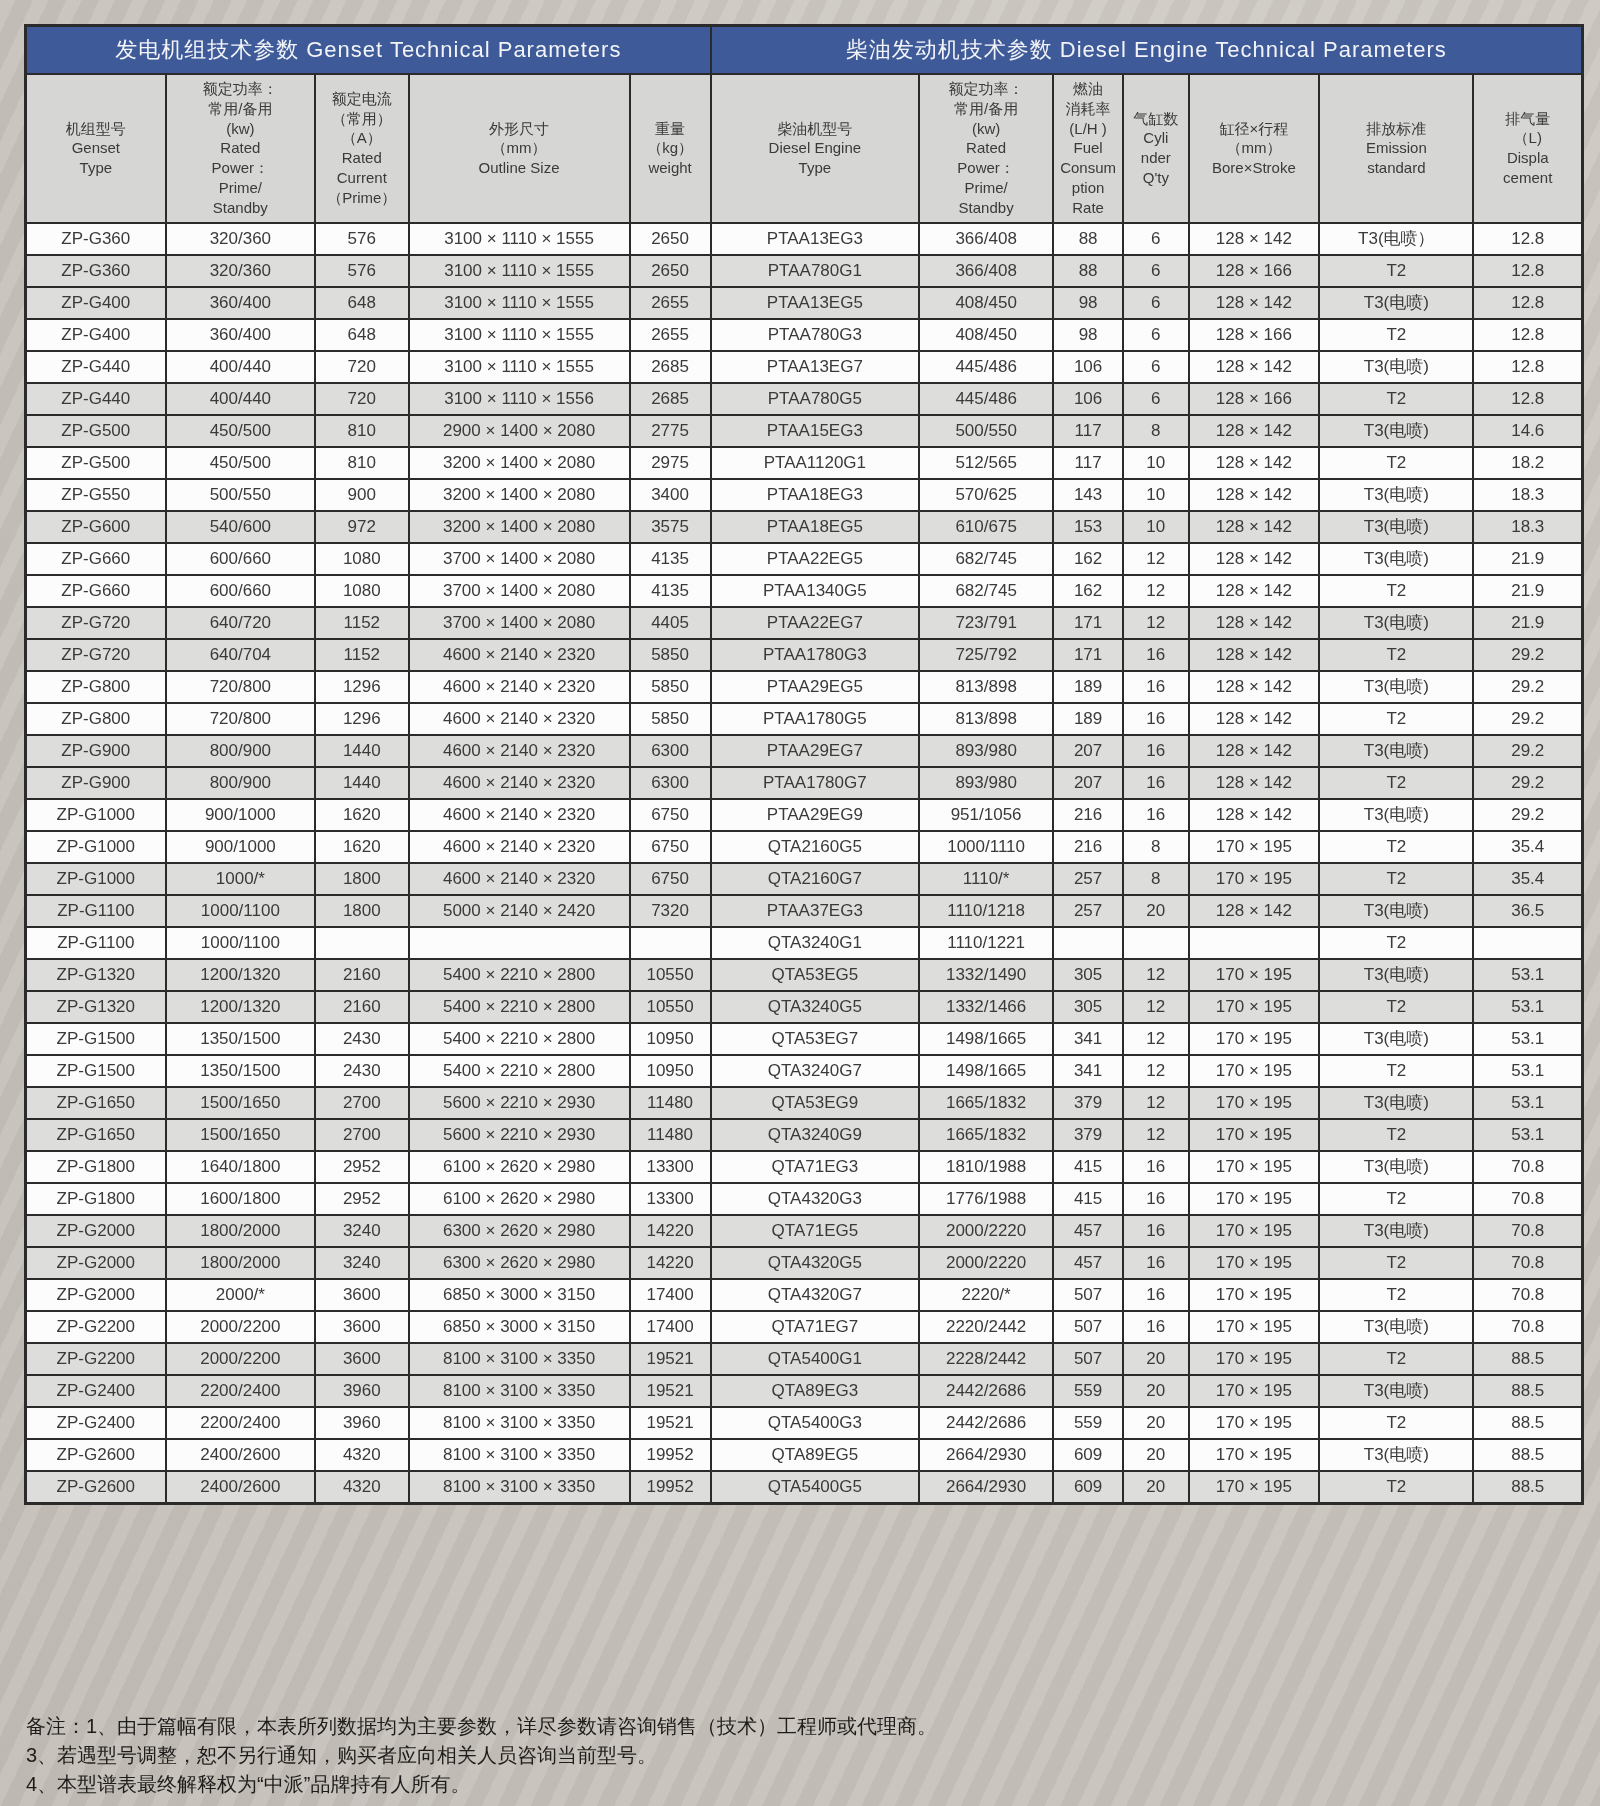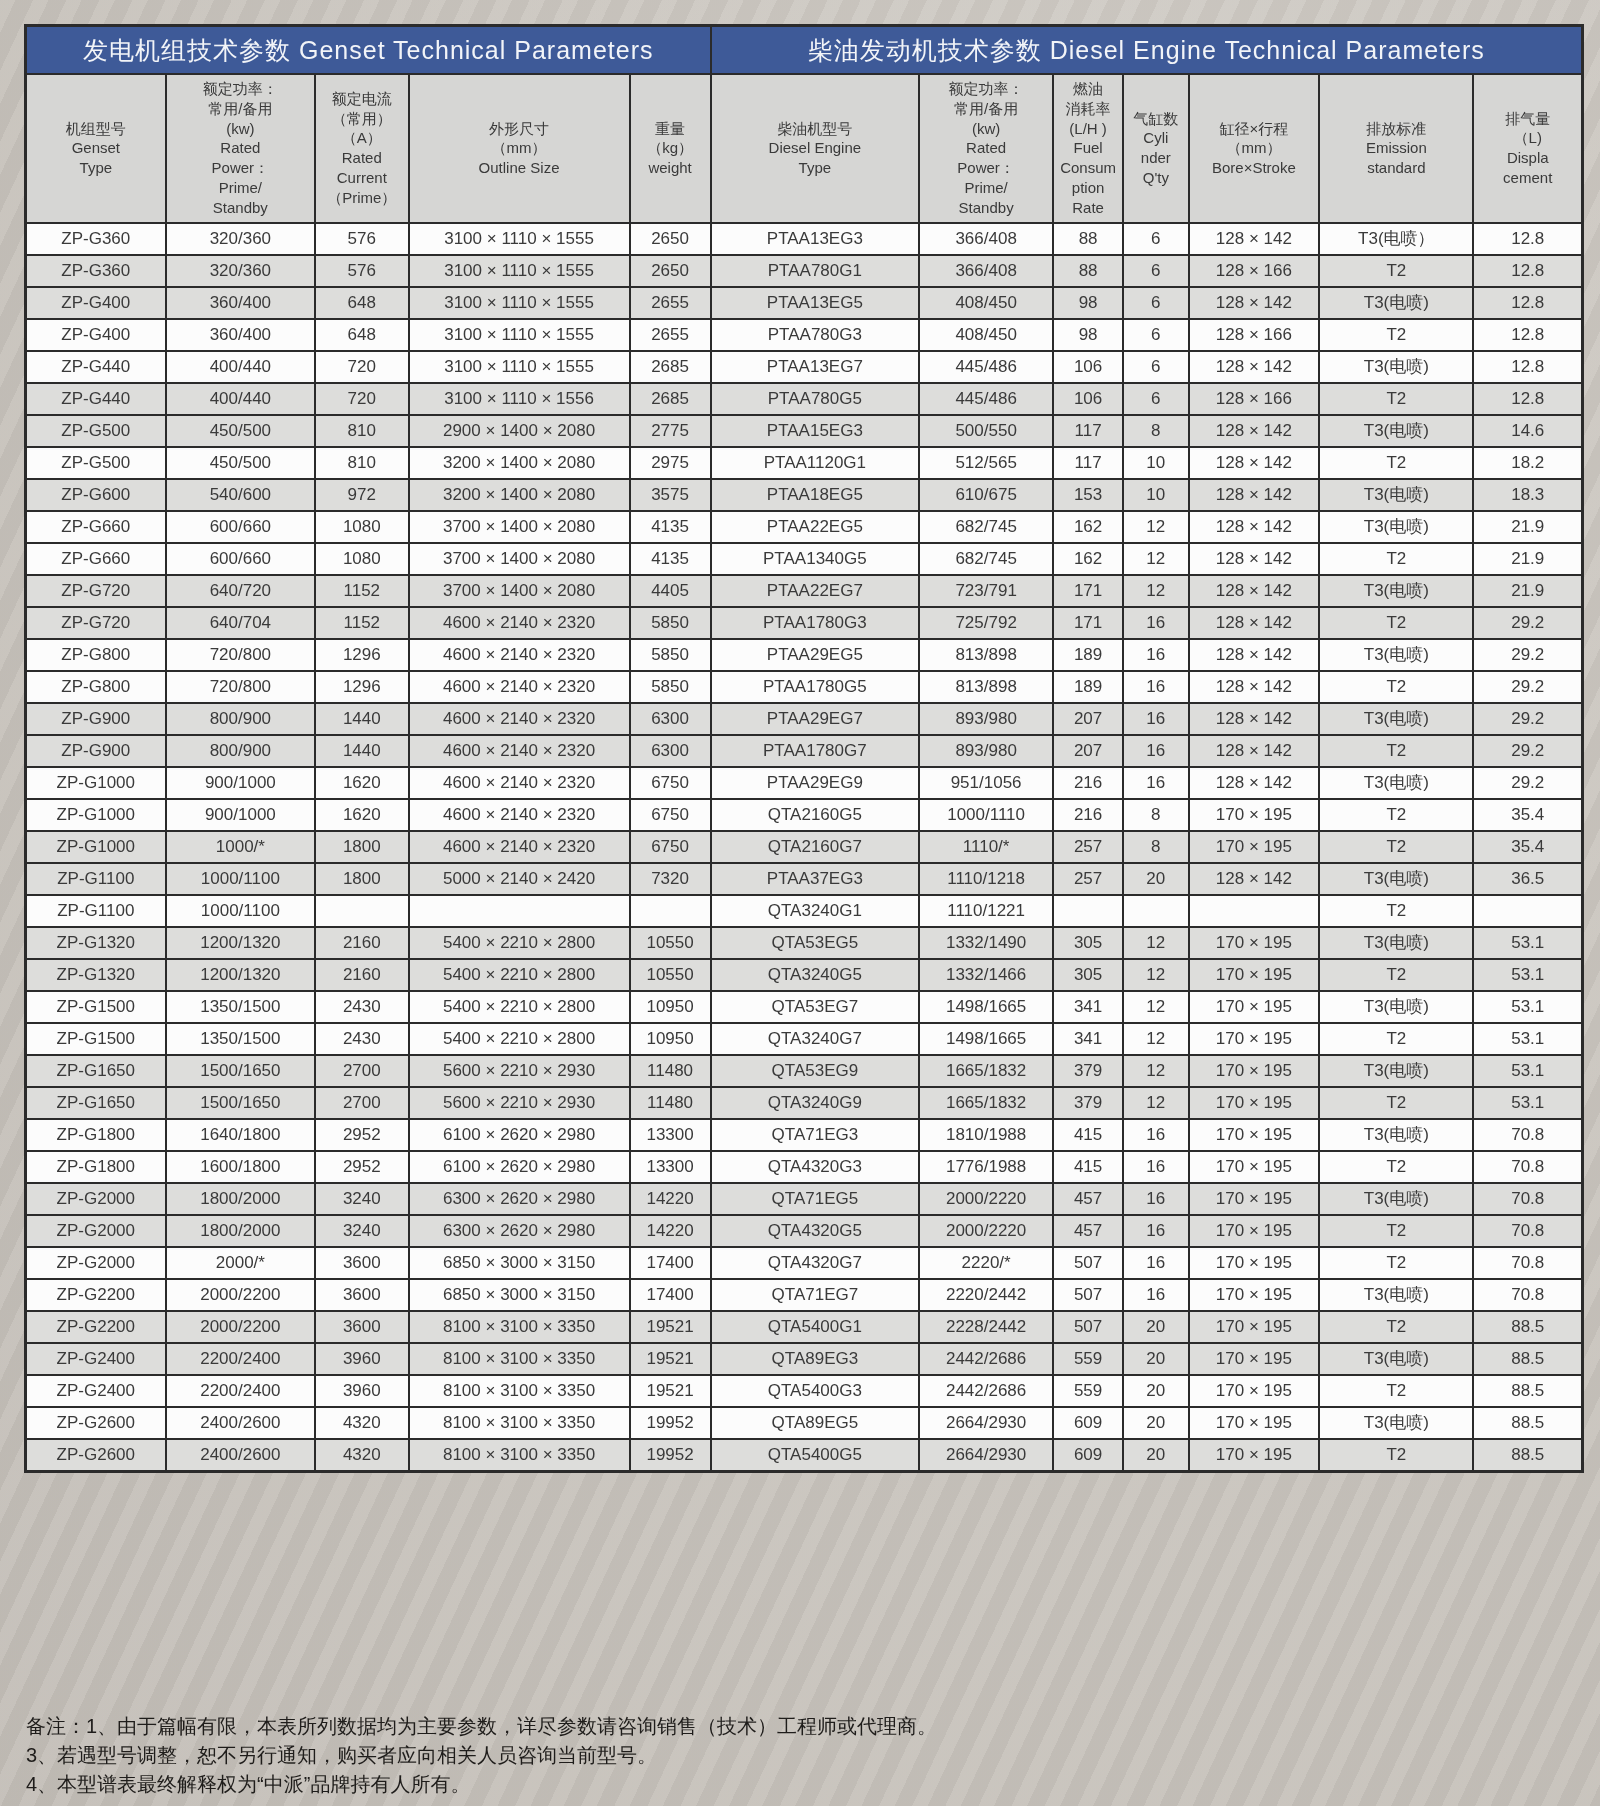--- a/index.html
+++ b/index.html
@@ -36,21 +36,21 @@
     border: 2px solid #2b2b2b;
     text-align: center;
     vertical-align: middle;
     color: #3a3a3a;
     overflow: hidden;
   }
   table.spec { border: 3px solid #2b2b2b; }
   tr.band th {
     background: #3e5a98;
     color: #f2f4f8;
-    font-size: 25px;
+    font-size: 22px;
     font-weight: normal;
     height: 44px;
     letter-spacing: 1px;
   }
   tr.cols th {
     background: #d6d6d4;
     font-size: 15px;
     font-weight: normal;
     line-height: 1.32;
     white-space: pre-line;
@@ -263,20 +263,34 @@
           <td>3200 × 1400 × 2080</td>
           <td>2975</td>
           <td class="divL">PTAA1120G1</td>
           <td>512/565</td>
           <td>117</td>
           <td>10</td>
           <td>128 × 142</td>
           <td>T2</td>
           <td>18.2</td>
         </tr>
+        <tr class="plain">
+          <td>ZP-G550</td>
+          <td>500/550</td>
+          <td>900</td>
+          <td>3200 × 1400 × 2080</td>
+          <td>3400</td>
+          <td class="divL">PTAA18EG3</td>
+          <td>570/625</td>
+          <td>143</td>
+          <td>10</td>
+          <td>128 × 142</td>
+          <td>T3(电喷)</td>
+          <td>18.3</td>
+        </tr>
         <tr class="alt">
           <td>ZP-G600</td>
           <td>540/600</td>
           <td>972</td>
           <td>3200 × 1400 × 2080</td>
           <td>3575</td>
           <td class="divL">PTAA18EG5</td>
           <td>610/675</td>
           <td>153</td>
           <td>10</td>

